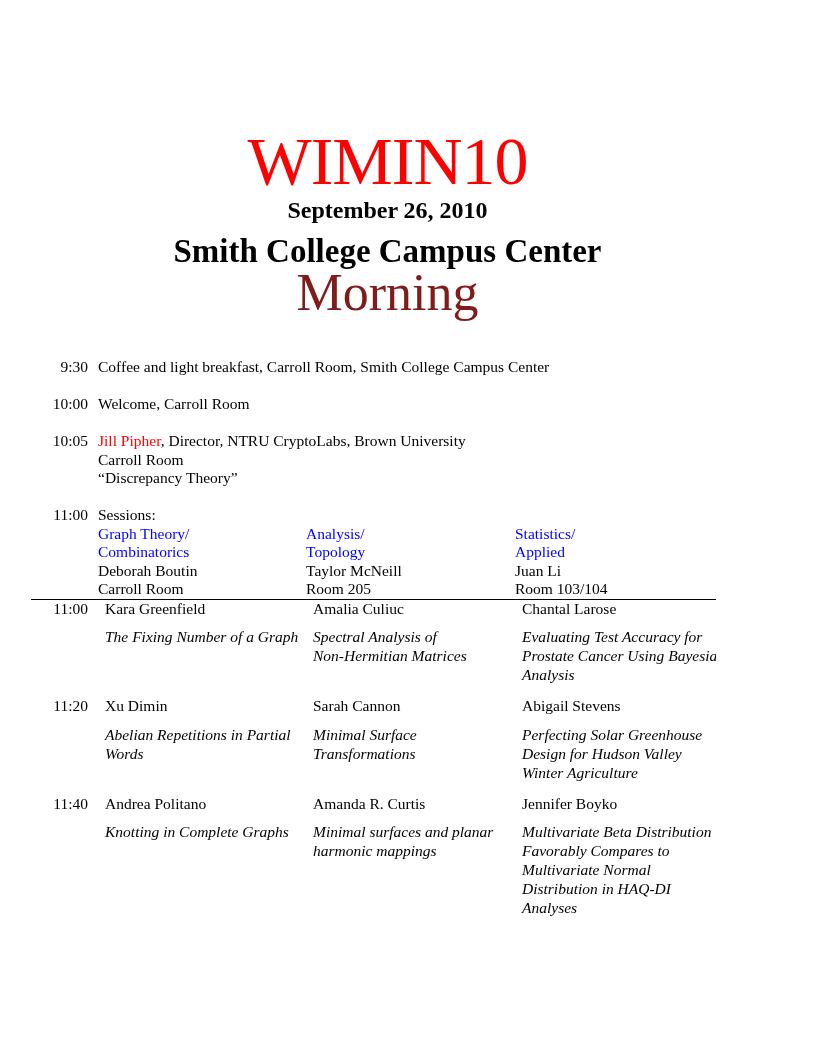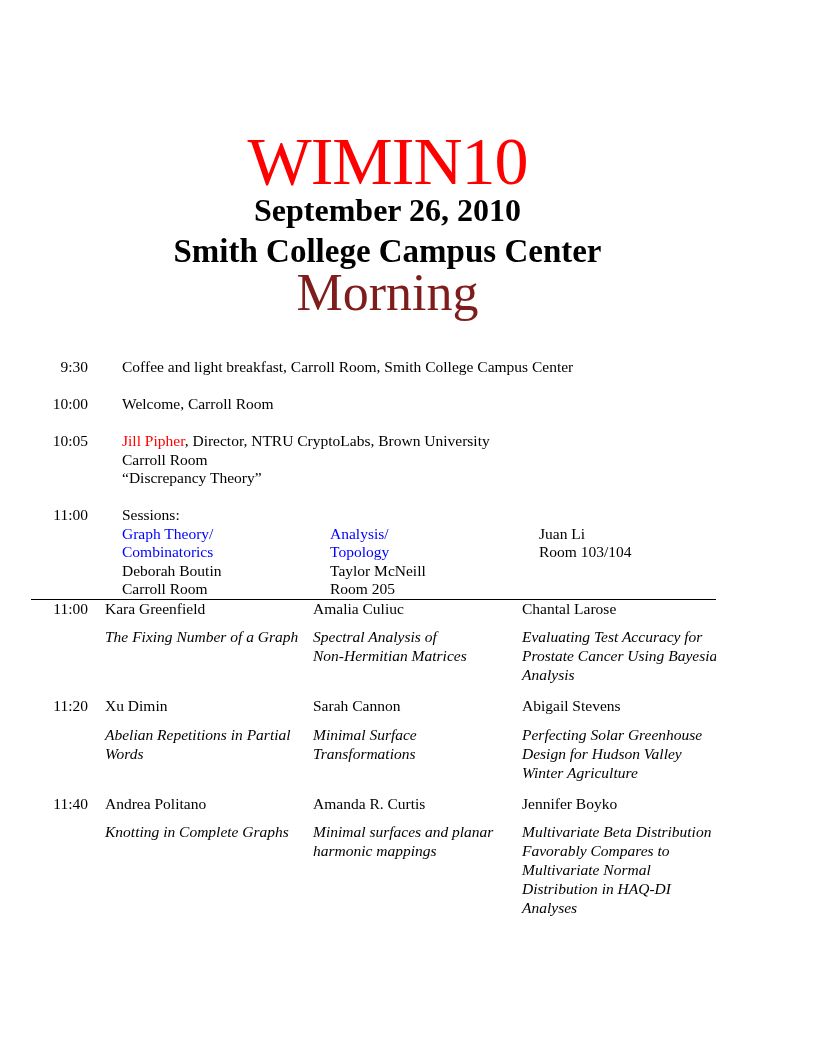--- a/index.html
+++ b/index.html
@@ -3,25 +3,25 @@
 <meta charset="utf-8">
 <style>
   html,body { margin:0; padding:0; background:#ffffff; }
   .page {
     position:relative; width:716px; height:1056px; background:#ffffff;
     font-family:Liberation Serif, serif;
     color:#000; font-size:15.5px; line-height:18.5px; overflow:hidden;
   }
   .header { position:absolute; top:0; left:35px; width:705px; text-align:center; padding-top:130px; }
   .t1 { font-size:68px; line-height:62px; color:#ff0000; letter-spacing:-1px; }
-  .t2 { font-size:32px; line-height:32px; font-weight:bold; margin-top:2px; }
+  .t2 { font-size:24px; line-height:32px; font-weight:bold; margin-top:2px; }
   .t3 { font-size:33px; line-height:30px; font-weight:bold; margin-top:10px; }
   .t4 { font-size:52px; line-height:54px; color:#7f1d1d; margin-top:0; }
   .schedule { position:absolute; top:358px; left:31px; width:691px; }
-  .row { display:grid; grid-template-columns:57px 1fr; column-gap:34px; margin-bottom:18.5px; }
+  .row { display:grid; grid-template-columns:57px 1fr; column-gap:10px; margin-bottom:18.5px; }
   .time { text-align:right; }
   .tracks { display:grid; grid-template-columns:191px 192px 1fr; column-gap:17px; }
   .blue { color:#0000ff; }
   .red { color:#ff0000;text-align:center; }
   .pre { white-space:pre-line; }
   .rule { border-top:1.3px solid #000; margin:0; width:100%; }
   .talkrow { display:grid; grid-template-columns:57px 191px 192px 1fr; column-gap:17px; margin-bottom:13px; }
   .talk-title { font-style:italic; margin-top:9px; line-height:19px; white-space:pre; }
 </style>
 </head>
@@ -68,20 +68,22 @@
             <div>Deborah Boutin</div>
             <div>Carroll Room</div>
           </div>
           <div>
             <div class="blue pre">Analysis/
 Topology</div>
             <div>Taylor McNeill</div>
             <div>Room 205</div>
           </div>
           <div>
+            <div class="blue pre">Statistics/
+Applied</div>
             <div>Juan Li</div>
             <div>Room 103/104</div>
           </div>
         </div>
       </div>
     </div>
 
     <div class="rule"></div>
 
     <div class="talkrow">

